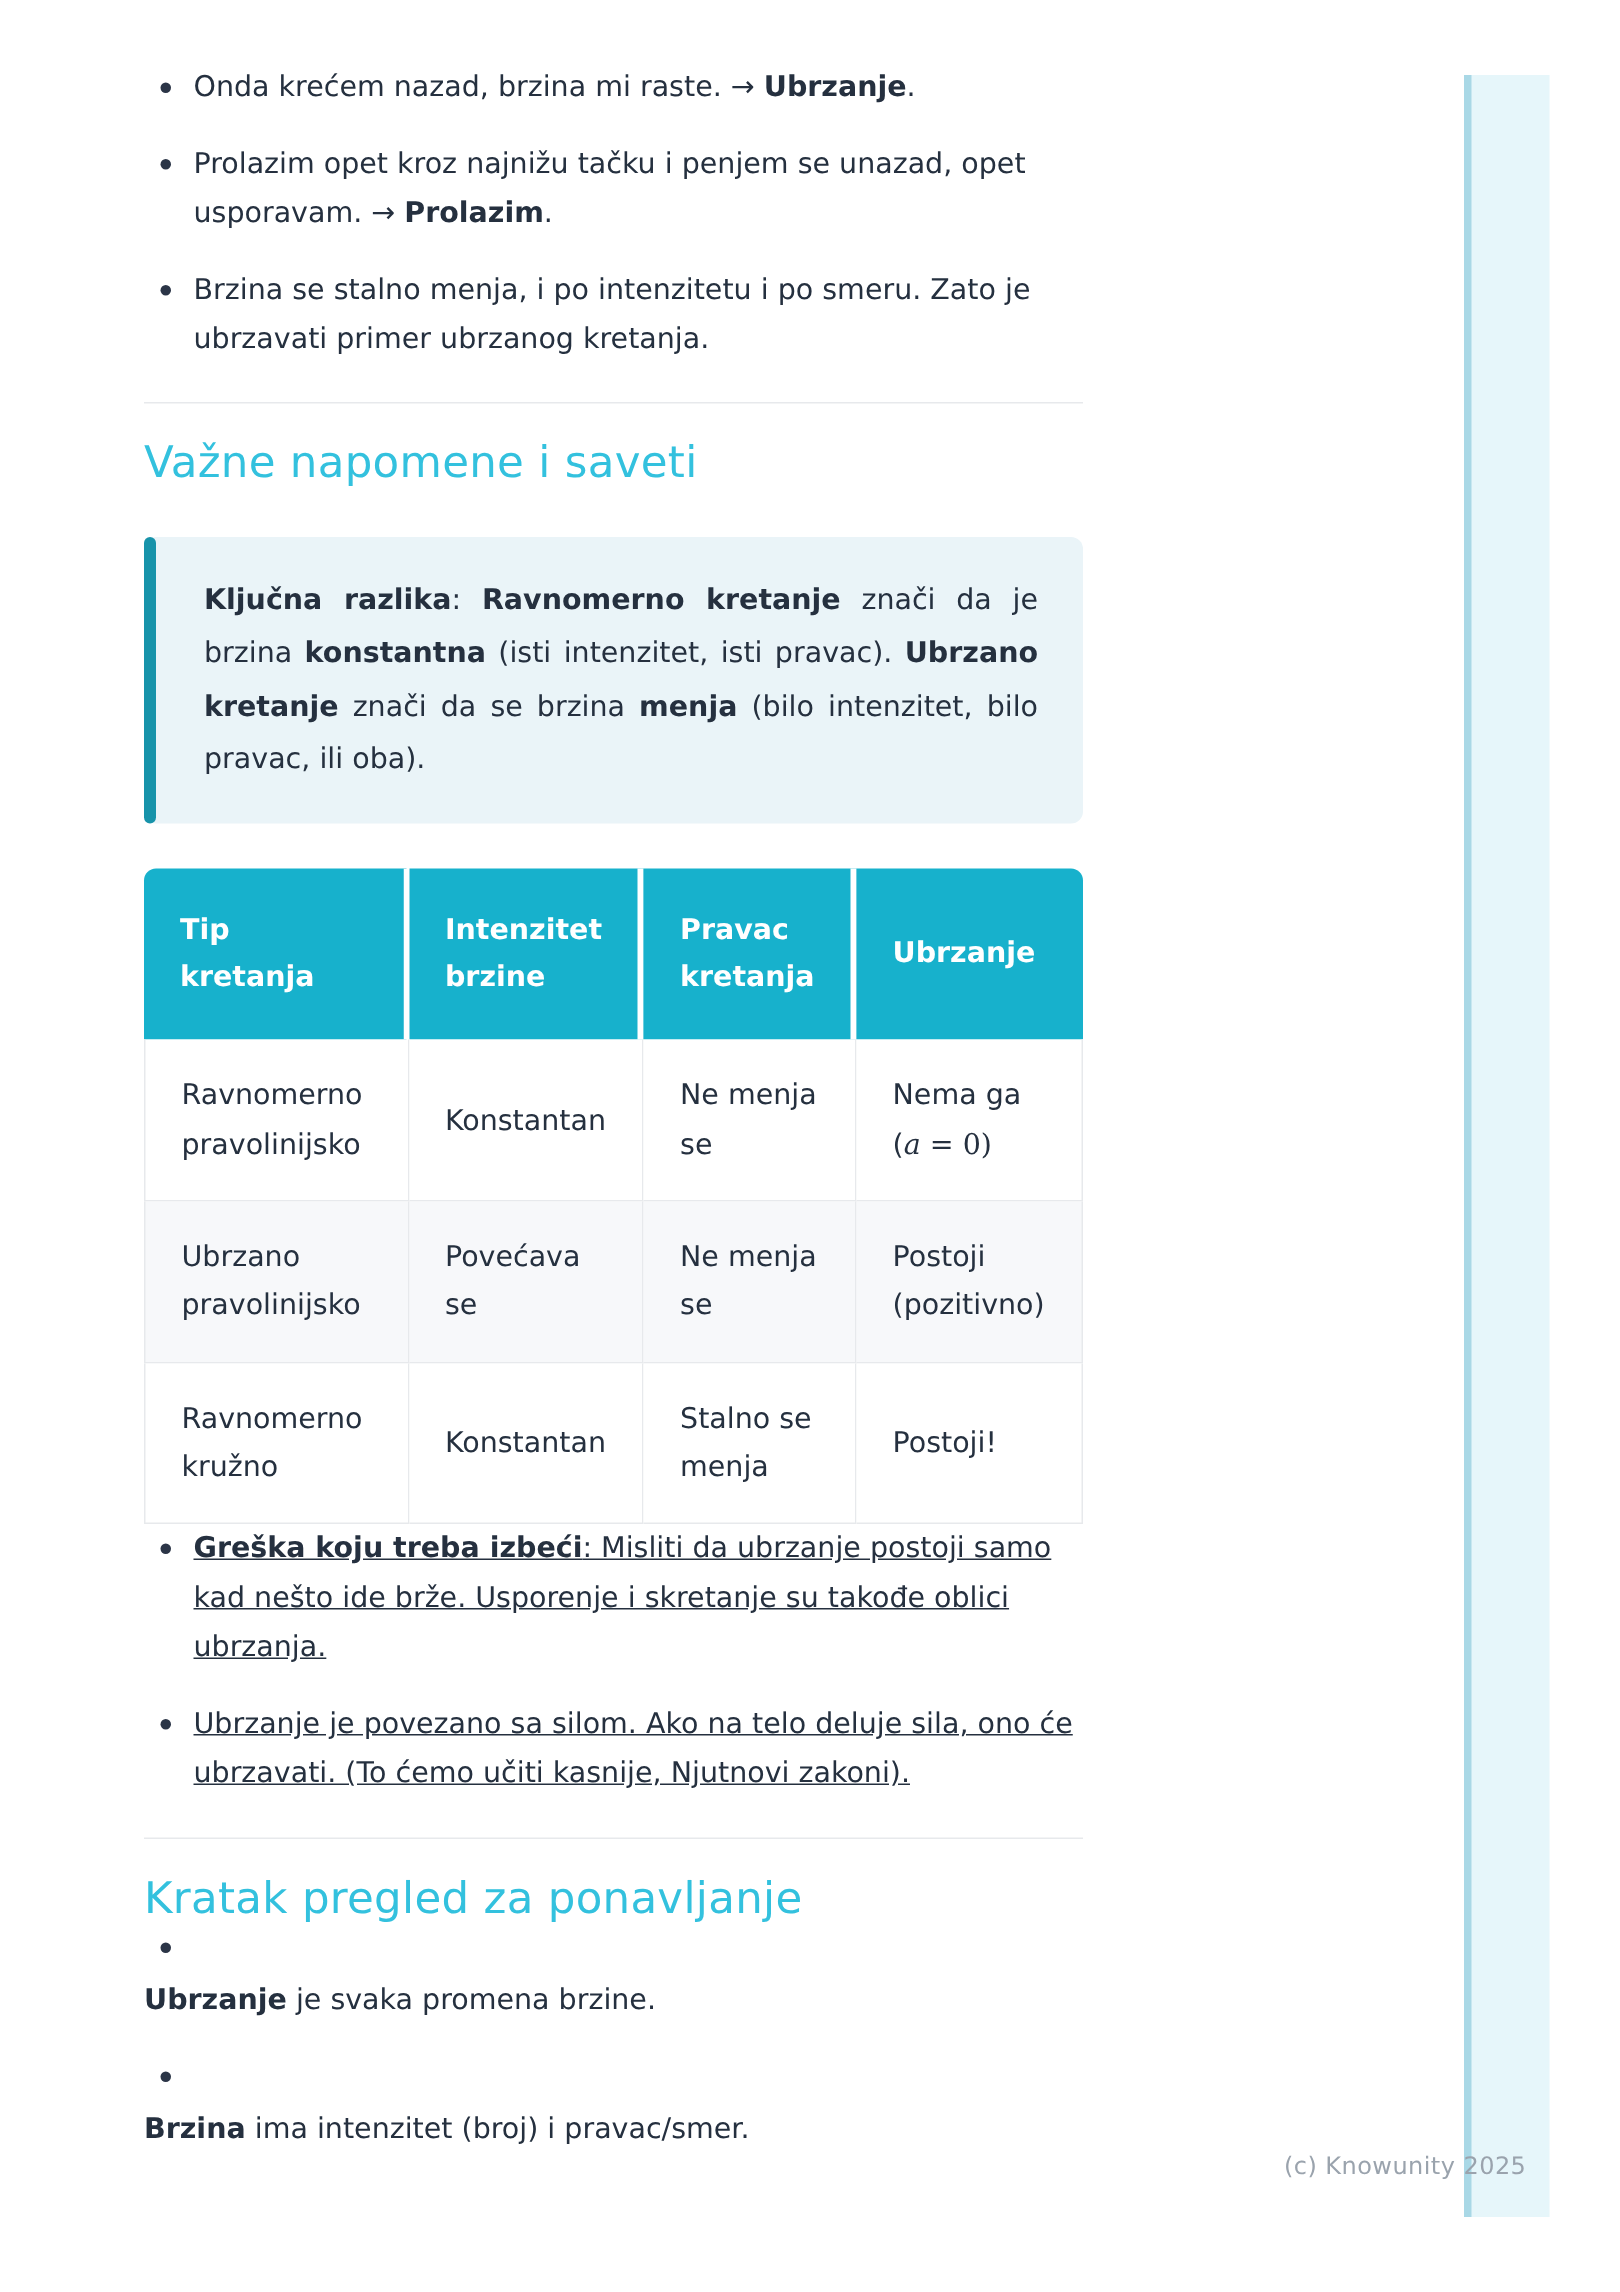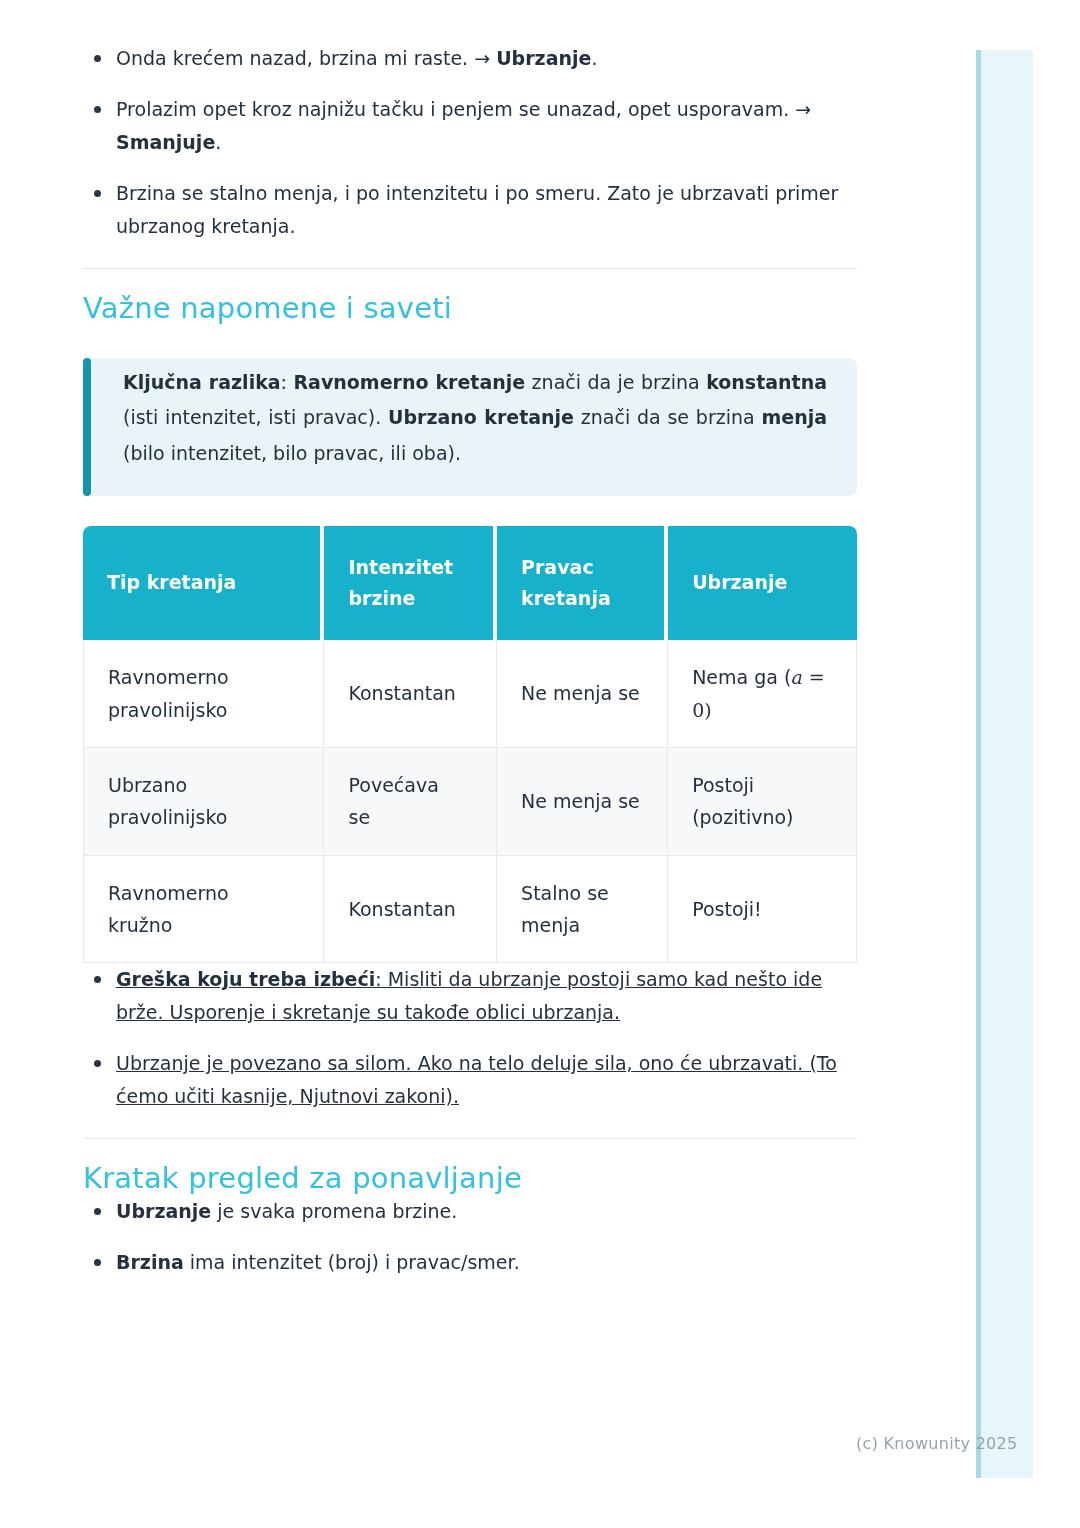--- a/index.html
+++ b/index.html
@@ -24,21 +24,21 @@
   }
   .page { position: relative; width: 1080px; height: 1528px; overflow: hidden; background:#fff; }
 
   .stripe {
     position: absolute; left: 976px; top: 50px;
     width: 57px; height: 1428px;
     background: var(--stripe-bg, #e6f6fa);
     border-left: 5px solid var(--stripe-edge, #a9d8e6);
   }
 
-  .content { position: absolute; left: 83px; top: 42px; width: 774px; }
+  .content { position: absolute; left: 96px; top: 42px; width: 626px; }
 
   ul.bullets { list-style: none; margin: 0; padding: 0; }
   ul.bullets li {
     display: flex; align-items: flex-start; gap: 15px;
     font-size: 19px; line-height: 1.74;
     margin-bottom: 18px;
   }
   ul.bullets li:last-child { margin-bottom: 0; }
   .dot {
     flex: 0 0 auto; width: 7px; height: 7px; border-radius: 50%;
@@ -52,21 +52,21 @@
     color: var(--accent, #33c1de);
     font-size: 29px; font-weight: 400;
     margin: 22px 0 0 0; letter-spacing: 0.2px;
   }
 
   .callout {
     position: relative;
     margin-top: 33px;
     background: var(--callout-bg, #eaf4f8);
     border-radius: 8px;
-    padding: 7px 30px 25px 40px;
+    padding: 25px 30px 25px 40px;
     font-size: 19px; line-height: 1.85;
     text-align: justify;
   }
   .callout .bar {
     position: absolute; left: 0; top: 0; bottom: 0;
     width: 8px; border-radius: 6px;
     background: var(--callout-bar, #1793aa);
   }
 
   .tablewrap { margin-top: 30px; border-radius: 8px; }
@@ -94,21 +94,21 @@
   }
   table.motion td:first-child { border-left: 1px solid var(--border, #e7e9ec); }
   table.motion tbody tr:nth-child(even) td { background: var(--row-alt, #f7f8fa); }
 
   .b { font-weight: 700; }
   .m { font-family: "DejaVu Serif", serif; font-style: italic; }
   .s { font-family: "DejaVu Serif", serif; }
 
   .notes { margin-top: 32px; text-decoration: underline; }
   .summary { margin-top: 28px; }
-  .summary li { margin-bottom: 14px; }
+  .summary li { margin-bottom: 14px; flex-direction: column; }
 
   .watermark {
     position: absolute; left: 856px; top: 1434px;
     font-size: 16px; color: var(--muted, #9aa3ad);
     z-index: 2; letter-spacing: 0.3px;
   }
 </style>
 </head>
 <body>
 
@@ -118,21 +118,21 @@
 
   <div class="content">
 
     <ul class="bullets">
       <li>
         <span class="dot"></span>
         <div class="li-text"><span>Onda krećem nazad, brzina mi raste. → </span><span class="b">Ubrzanje</span><span>.</span></div>
       </li>
       <li>
         <span class="dot"></span>
-        <div class="li-text"><span>Prolazim opet kroz najnižu tačku i penjem se unazad, opet usporavam. → </span><span class="b">Smanjuje</span><span>.</span></div>
+        <div class="li-text"><span>Prolazim opet kroz najnižu tačku i penjem se unazad, opet usporavam. → </span><span class="b">Prolazim</span><span>.</span></div>
       </li>
       <li>
         <span class="dot"></span>
         <div class="li-text"><span>Brzina se stalno menja, i po intenzitetu i po smeru. Zato je ubrzavati primer ubrzanog kretanja.</span></div>
       </li>
     </ul>
 
     <hr class="divider">
 
     <h2 class="section">Važne napomene i saveti</h2>

